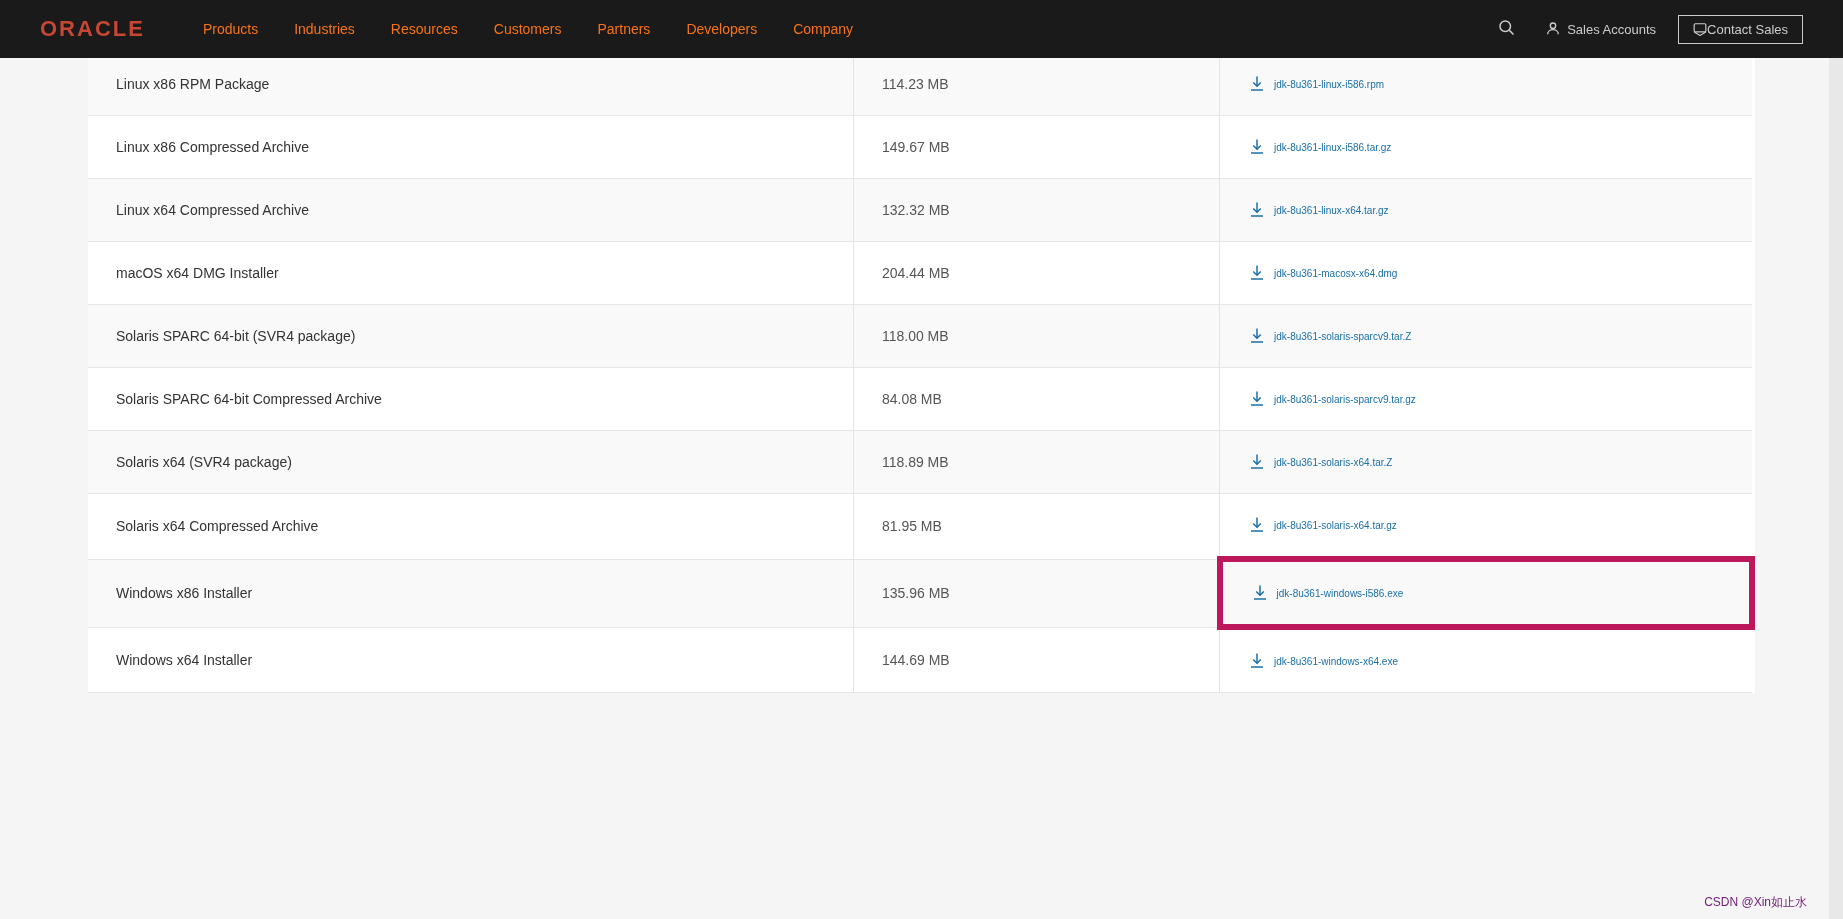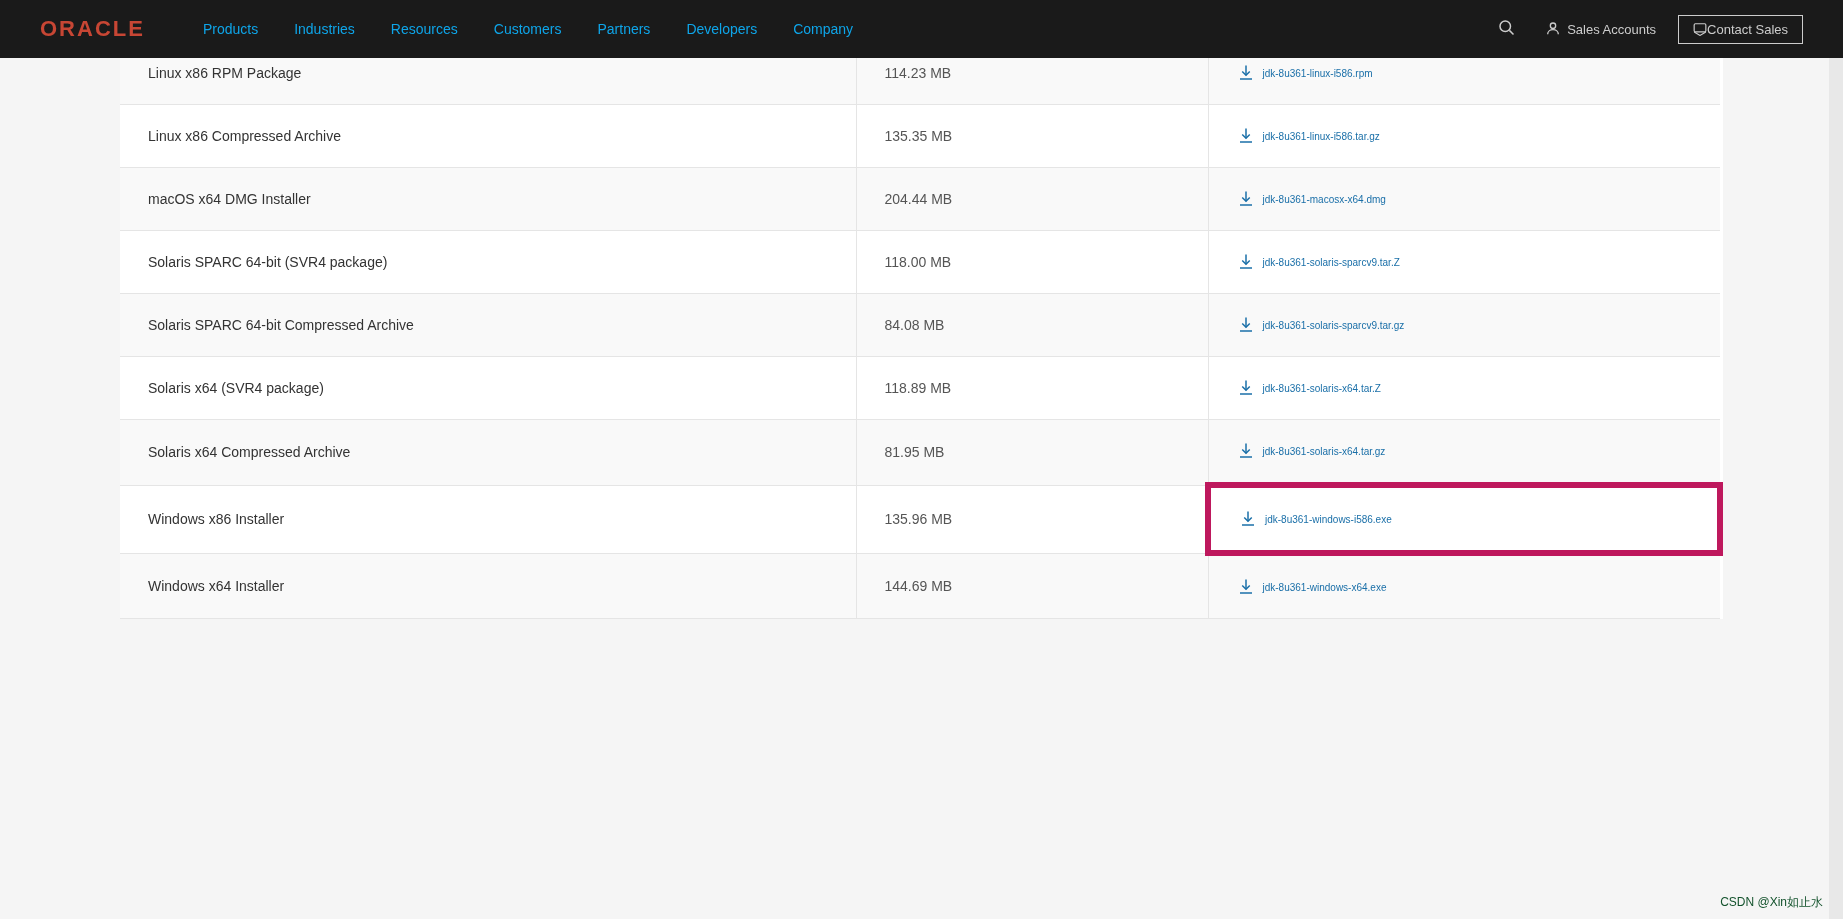--- a/index.html
+++ b/index.html
@@ -23,21 +23,21 @@
       letter-spacing: 2px;
       margin-right: 40px;
     }
     .navbar-nav {
       display: flex;
       gap: 0;
       list-style: none;
       flex: 1;
     }
     .navbar-nav li a {
-      color: #0ea5e9;
+      color: #f97316;
       text-decoration: none;
       font-size: 14px;
       padding: 0 18px;
       height: 58px;
       display: flex;
       align-items: center;
     }
     .navbar-right {
       display: flex;
       align-items: center;
@@ -68,22 +68,22 @@
       color: #ccc;
       cursor: pointer;
       font-size: 13px;
       padding: 6px 14px;
       display: flex;
       align-items: center;
     }
 
     
     .main-content {
-      margin-top: 42px;
-      padding: 0 120px;
+      margin-top: 53px;
+      padding: 0 88px;
       background: #f5f5f5;
     }
 
     
     .download-table {
       width: 100%;
       border-collapse: collapse;
       background: #fff;
       margin-top: 0;
     }
@@ -141,23 +141,23 @@
       width: 14px;
       height: 40px;
       background: #aaa;
       border-radius: 2px;
     }
 
     
     .watermark {
       position: fixed;
       bottom: 8px;
-      right: 20px;
+      right: 36px;
       font-size: 12px;
-      color: #14532d;
+      color: #701a75;
       text-align: right;
     }
   </style>
 </head>
 <body>
 
 <nav class="navbar">
   <div class="navbar-logo">ORACLE</div>
   <ul class="navbar-nav">
 
@@ -219,29 +219,43 @@
                 <line x1="12" y1="2" x2="12" y2="15"></line>
                 <polyline points="7,10 12,15 17,10"></polyline>
                 <line x1="4" y1="20" x2="20" y2="20"></line>
               </svg>
               <span>jdk-8u361-linux-i586.rpm</span>
             </a>
           </td>
         </tr>
         <tr>
           <td>Linux x86 Compressed Archive</td>
-          <td>135.35 MB</td>
+          <td>149.67 MB</td>
           <td>
             <a href="#" class="download-link">
               <svg width="18" height="18" viewBox="0 0 24 24" fill="none" stroke="#1a6fa8" stroke-width="2">
                 <line x1="12" y1="2" x2="12" y2="15"></line>
                 <polyline points="7,10 12,15 17,10"></polyline>
                 <line x1="4" y1="20" x2="20" y2="20"></line>
               </svg>
               <span>jdk-8u361-linux-i586.tar.gz</span>
+            </a>
+          </td>
+        </tr>
+        <tr>
+          <td>Linux x64 Compressed Archive</td>
+          <td>132.32 MB</td>
+          <td>
+            <a href="#" class="download-link">
+              <svg width="18" height="18" viewBox="0 0 24 24" fill="none" stroke="#1a6fa8" stroke-width="2">
+                <line x1="12" y1="2" x2="12" y2="15"></line>
+                <polyline points="7,10 12,15 17,10"></polyline>
+                <line x1="4" y1="20" x2="20" y2="20"></line>
+              </svg>
+              <span>jdk-8u361-linux-x64.tar.gz</span>
             </a>
           </td>
         </tr>
         <tr>
           <td>macOS x64 DMG Installer</td>
           <td>204.44 MB</td>
           <td>
             <a href="#" class="download-link">
               <svg width="18" height="18" viewBox="0 0 24 24" fill="none" stroke="#1a6fa8" stroke-width="2">
                 <line x1="12" y1="2" x2="12" y2="15"></line>

